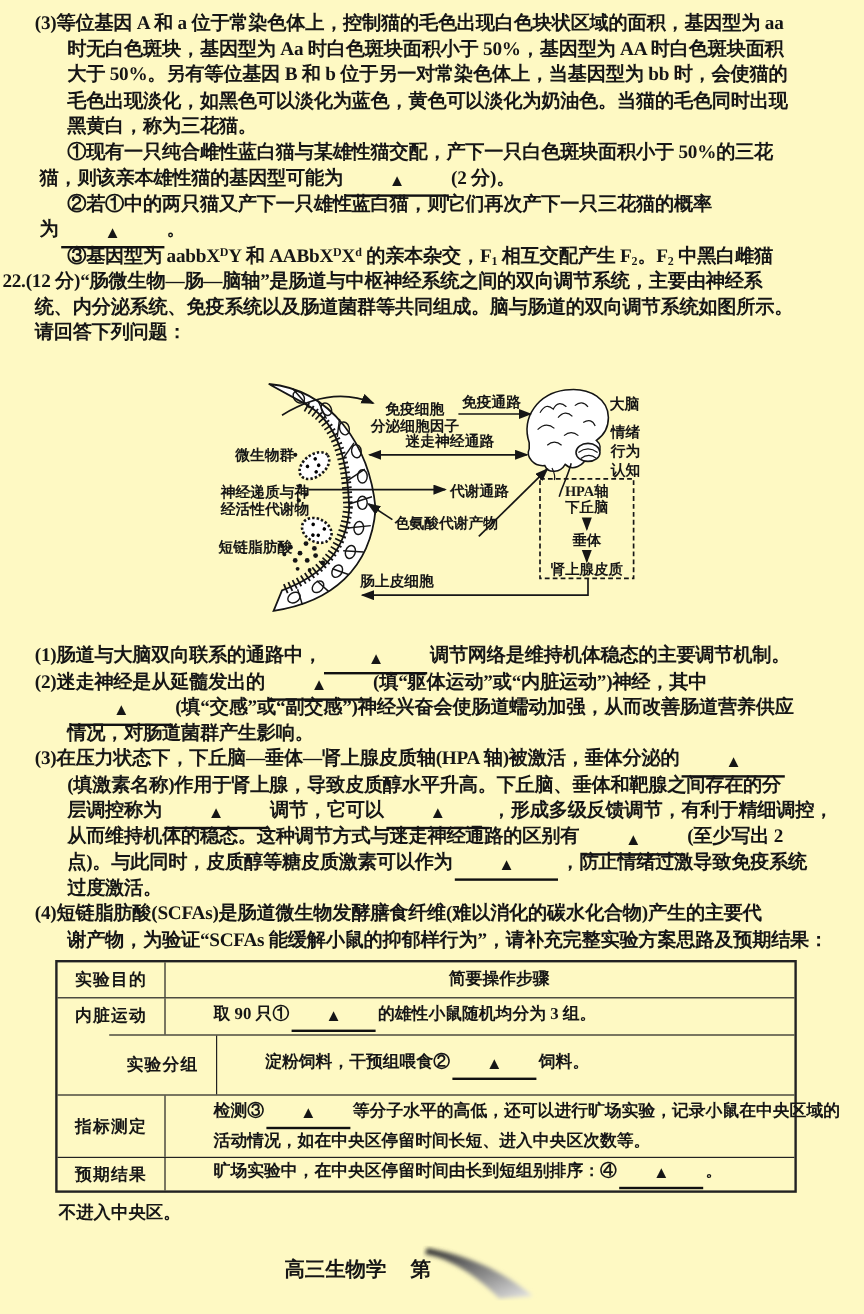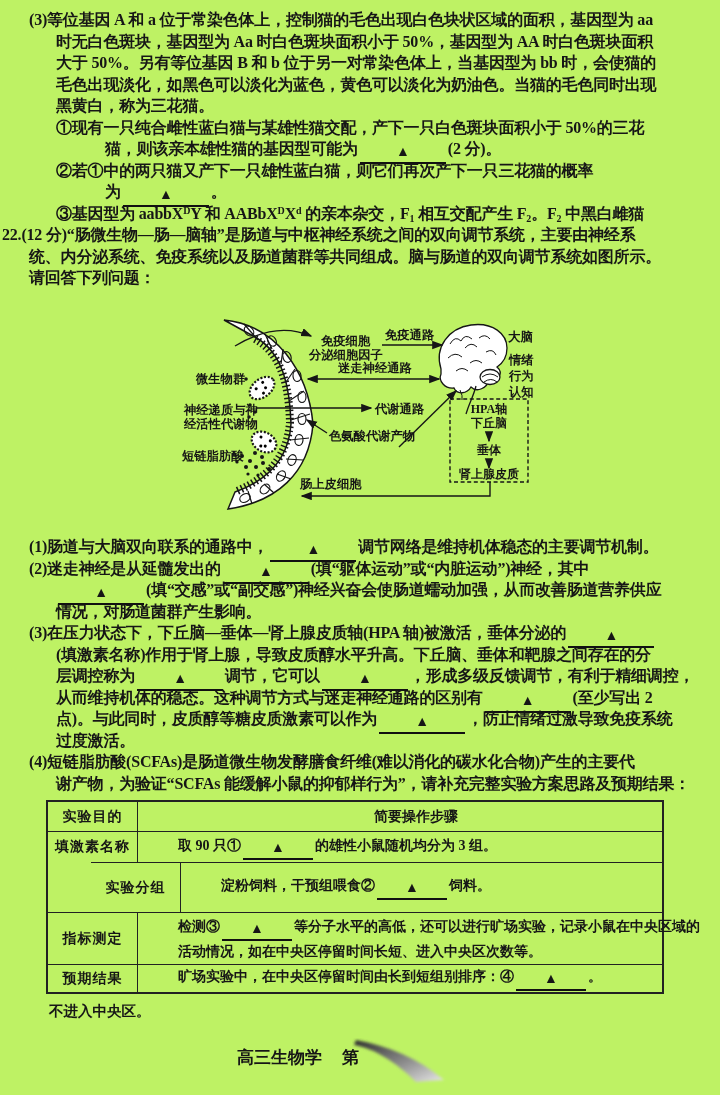--- a/index.html
+++ b/index.html
@@ -1,28 +1,28 @@
 <!DOCTYPE html>
 <html><head>
 <meta charset="utf-8">
 <style>
   html,body{margin:0;padding:0;background:#e9e9e9;}
   .page{
-    position:relative;width:720px;height:1095px;background:#bef264;
+    position:relative;width:720px;height:1095px;background:#fef9c3;
     font-family:"Liberation Serif","DejaVu Serif",serif;
     color:#161616;font-weight:600;overflow:hidden;margin:0 auto;
   }
   .stack{position:absolute;left:0;right:0;}
   #stack-top{top:9px;}
   #stack-sub{top:536px;}
   .ln{height:21.5px;line-height:21.5px;font-size:16px;white-space:nowrap;letter-spacing:-0.2px;}
   .i0{padding-left:2px;}
   .i1{padding-left:29px;}
   .i2{padding-left:56px;}
-  .i3{padding-left:105px;}
+  .i3{padding-left:33px;}
   .blank{
     display:inline-block;min-width:86px;text-align:center;
     border-bottom:2px solid #111;height:19px;line-height:18px;
     vertical-align:-2px;font-size:14px;margin:0 2px;
   }
   sup{font-size:10px;line-height:0;vertical-align:5px;}
   sub{font-size:10px;line-height:0;vertical-align:-3px;}
   
   #diagram{position:absolute;left:138px;top:316px;}
   #diagram text{font-family:"Liberation Serif","DejaVu Serif",serif;font-weight:700;fill:#161616;}
@@ -216,21 +216,21 @@
     <div class="ln i1">(4)短链脂肪酸(SCFAs)是肠道微生物发酵膳食纤维(难以消化的碳水化合物)产生的主要代</div>
     <div class="ln i2">谢产物，为验证“SCFAs 能缓解小鼠的抑郁样行为”，请补充完整实验方案思路及预期结果：</div>
   </div>
 
   <div class="exp-table">
     <div class="t-row" style="height:29px;">
       <div class="t-label">实验目的</div>
       <div class="t-content center">简要操作步骤</div>
     </div>
     <div class="t-row" style="height:31px;">
-      <div class="t-label">填激素名称</div>
+      <div class="t-label">内脏运动</div>
       <div class="t-content">
         <div>取 90 只①<span class="blank">▲</span>的雄性小鼠随机均分为 3 组。</div>
       </div>
     </div>
     <div class="t-row" style="height:50px;margin-left:43px;">
       <div class="t-label">实验分组</div>
       <div class="t-content">
         <div>淀粉饲料，干预组喂食②<span class="blank">▲</span>饲料。</div>
       </div>
     </div>

